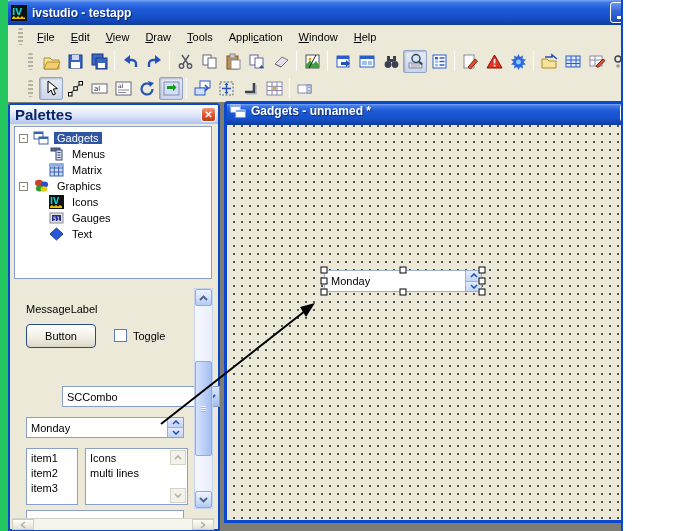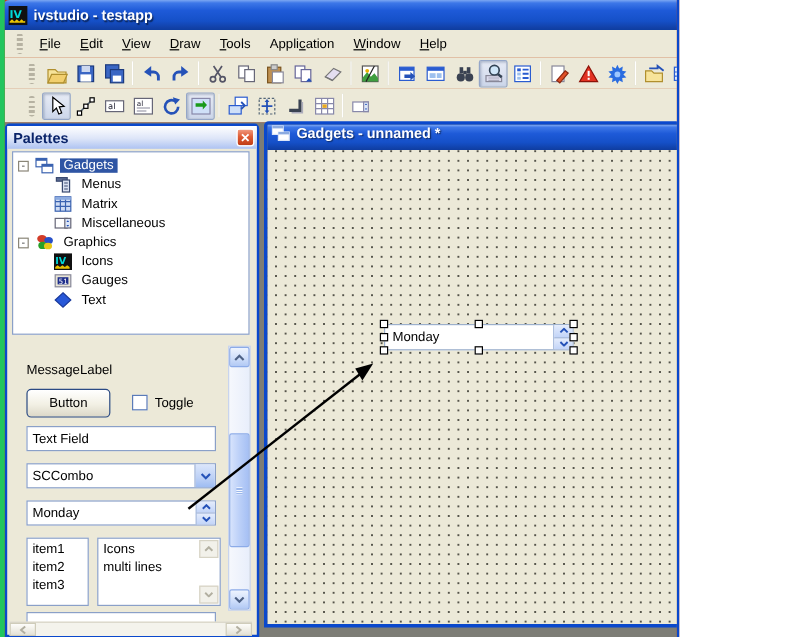--- a/index.html
+++ b/index.html
@@ -1,19 +1,19 @@
 <!DOCTYPE html>
 <html><head>
 <meta charset="utf-8">
 <style>
   * { margin:0; padding:0; box-sizing:border-box; }
   html,body { width:675px; height:531px; overflow:hidden; }
   body { font-family:"Liberation Sans", sans-serif; font-size:11px; color:#000; }
-  .app { position:relative; width:566px; height:531px; background:#c2410c;
-         border-left:4px solid #22c55e; border-right:2px solid #0A48CC; overflow:hidden; }
+  .app { position:relative; width:623px; height:531px; background:#86efac;
+         border-left:8px solid #22c55e; border-right:2px solid #0A48CC; overflow:hidden; }
 
   
   .titlebar { position:absolute; left:-2px; top:0; width:675px; height:25px;
     background:linear-gradient(180deg,#7ca7f2 0%,#3d77e8 10%,#1e5ad8 35%,#1550c8 70%,#1241a8 92%,#0d3da0 100%);
     border-radius:6px 6px 0 0; display:flex; align-items:center; padding:0 4px 0 5px; }
   .titlebar .title { color:#fff; font-weight:bold; font-size:12px; margin-left:5px;
     text-shadow:1px 1px 1px rgba(0,0,0,.55); flex:1; }
   .winbtn { width:21px; height:21px; margin-left:2px; border:1px solid #fff; border-radius:3px;
     display:flex; align-items:center; justify-content:center; color:#fff; font-size:11px; font-weight:bold;
     background:linear-gradient(180deg,#6a96f0 0%,#3566d8 45%,#1d4cc0 100%); }
@@ -39,21 +39,21 @@
   .tb-sep { width:1px; height:20px; background:#c9c5b2; border-right:1px solid #fff; margin:0 3px; }
 
   
   .client { position:absolute; left:0; top:102px; width:671px; height:429px; background:#7d7d76; }
 
   
   .palette-win { position:absolute; left:0; top:1px; width:212px; height:428px;
     border:2px solid #0A48CC; border-radius:4px 4px 0 0; background:#ECE9D8; }
   .palette-header { height:19px; display:flex; align-items:center; padding:0 2px 0 5px;
     background:linear-gradient(180deg,#ffffff 0%,#dde5f8 55%,#aec3f2 100%); }
-  .palette-header .ptitle { flex:1; color:#0A246A; font-weight:bold; font-size:12px; }
+  .palette-header .ptitle { flex:1; color:#0A246A; font-weight:bold; font-size:15px; }
   .pclose { width:15px; height:15px; border:1px solid #fff; border-radius:3px; color:#fff; font-size:10px; font-weight:bold;
     display:flex; align-items:center; justify-content:center;
     background:linear-gradient(180deg,#f09a80 0%,#e05c34 45%,#c03c14 100%); }
   .palette-body { position:relative; height:385px; }
 
   .tree-box { position:absolute; left:4px; top:2px; width:198px; height:153px; background:#fff;
     border:1px solid #8aa0c8; overflow:hidden; padding-top:3px; }
   .tree-row { display:flex; align-items:center; height:16px; padding-left:4px; }
   .tree-row.child { padding-left:32px; }
   .expander { width:9px; height:9px; border:1px solid #8a8678; background:#fff; color:#444;
@@ -65,21 +65,21 @@
   
   .pv-label { position:absolute; left:16px; top:179px; }
   .pv-button { position:absolute; left:16px; top:200px; width:70px; height:24px;
     border:1px solid #2a4a84; border-radius:4px; text-align:center; line-height:22px;
     background:linear-gradient(180deg,#ffffff 0%,#f2f0e4 55%,#dcd8c8 100%); }
   .pv-toggle { position:absolute; left:104px; top:205px; display:flex; align-items:center; }
   .pv-check { width:13px; height:13px; border:1px solid #5a7bb8; background:#fff; margin-right:6px; }
   .pv-field, .pv-combo, .pv-spin { position:absolute; left:16px; width:158px; height:21px;
     border:1px solid #8aa0c8; background:#fff; display:flex; align-items:center; }
   .pv-field { top:231px; padding-left:4px; }
-  .pv-combo { top:262px; padding-left:4px; }
+  .pv-combo { top:262px; padding-left:4px;margin-left:36px; }
   .pv-spin  { top:293px; padding-left:4px; }
   .combo-btn { margin-left:auto; width:17px; height:100%; border-left:1px solid #9ab0d8;
     background:linear-gradient(180deg,#dbe6fb 0%,#bcd0f6 60%,#9ebcf2 100%);
     display:flex; align-items:center; justify-content:center; }
   .spin-btns { margin-left:auto; width:16px; height:100%; border-left:1px solid #9ab0d8; display:flex; flex-direction:column; }
   .spin-btns > span { flex:1; display:flex; align-items:center; justify-content:center;
     background:linear-gradient(180deg,#e4ecfc 0%,#c2d4f8 100%); }
   .spin-btns > span + span { border-top:1px solid #9ab0d8; }
   .pv-list { position:absolute; left:16px; top:324px; width:52px; height:57px;
     border:1px solid #8aa0c8; background:#fff; padding:2px 0 0 4px; line-height:15px; }
@@ -448,30 +448,20 @@
           <div class="tree-row child">
             <span class="ticon">
                 <svg width="15" height="14" viewBox="0 0 15 14">
                   <rect x="1" y="1" width="13" height="12" fill="#cfdcf4" stroke="#3a62b0"></rect>
                   <path d="M1 5 h13 M1 9 h13 M5.3 1 v12 M9.6 1 v12" stroke="#3a62b0"></path>
                   <rect x="1" y="1" width="13" height="2.5" fill="#8cabe0"></rect>
                 </svg>
               </span>
             <span class="tlabel">Matrix</span>
           </div>
-          <div class="tree-row child">
-            <span class="ticon">
-                <svg width="15" height="14" viewBox="0 0 15 14">
-                  <rect x="1" y="3" width="10" height="8" fill="#fff" stroke="#667"></rect>
-                  <rect x="9" y="3" width="5" height="8" fill="#dce6f8" stroke="#667"></rect>
-                  <path d="M10.3 6 l1.2-1.5 1.2 1.5z M10.3 8.5 l1.2 1.5 1.2-1.5z" fill="#2552b8"></path>
-                </svg>
-              </span>
-            <span class="tlabel">Miscellaneous</span>
-          </div>
           <div class="tree-row">
             <span class="expander">-</span>
             <span class="ticon">
                 <svg width="17" height="16" viewBox="0 0 17 16">
                   <ellipse cx="6" cy="5" rx="4" ry="3.2" fill="#d23c28"></ellipse>
                   <ellipse cx="11.5" cy="6.5" rx="3.6" ry="3" fill="#2850c8"></ellipse>
                   <ellipse cx="6.5" cy="10.5" rx="3.6" ry="3" fill="#28a028"></ellipse>
                   <ellipse cx="11" cy="11" rx="3.4" ry="2.8" fill="#e8c818"></ellipse>
                 </svg>
               </span>
@@ -509,23 +499,20 @@
 
         <div class="pv-label">MessageLabel</div>
 
         <div class="pv-button">Button</div>
 
         <div class="pv-toggle">
           <span class="pv-check"></span>
           <span>Toggle</span>
         </div>
 
-        <div class="pv-field">
-          <span>Text Field</span>
-        </div>
 
         <div class="pv-combo">
           <span>SCCombo</span>
           <span class="combo-btn">
             <svg width="9" height="6" viewBox="0 0 9 6">
                 <path d="M1 1 l3.5 3.5 L8 1" fill="none" stroke="#2552b8" stroke-width="1.8"></path>
               </svg>
           </span>
         </div>
 

